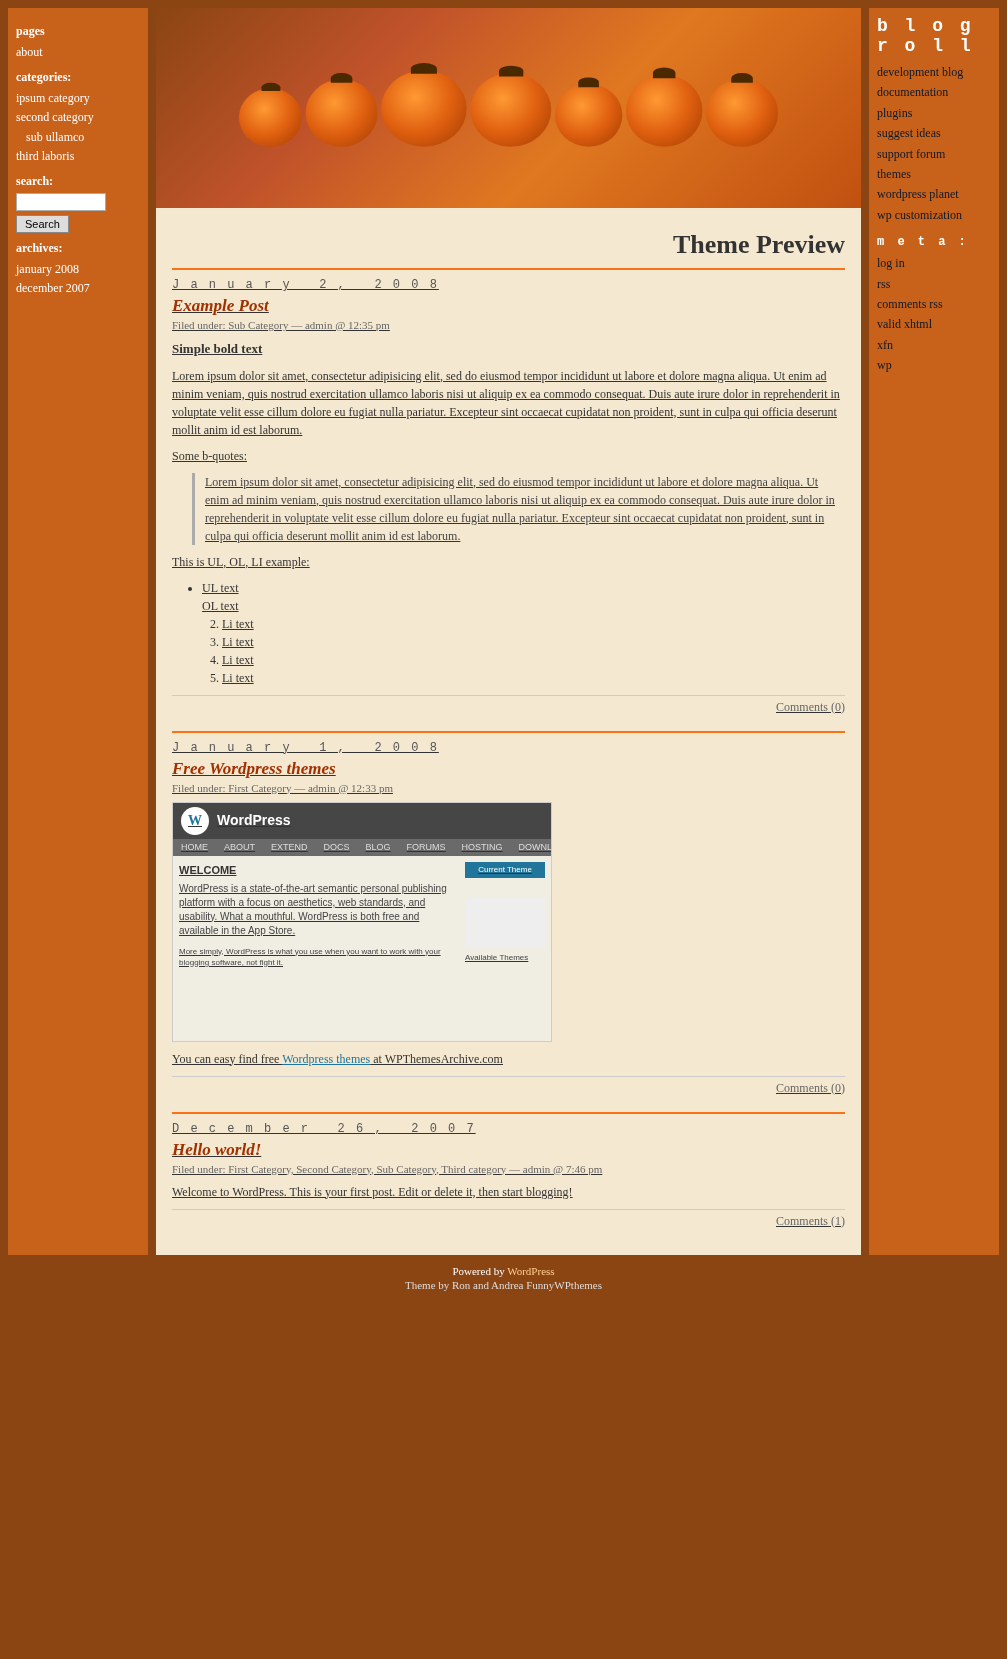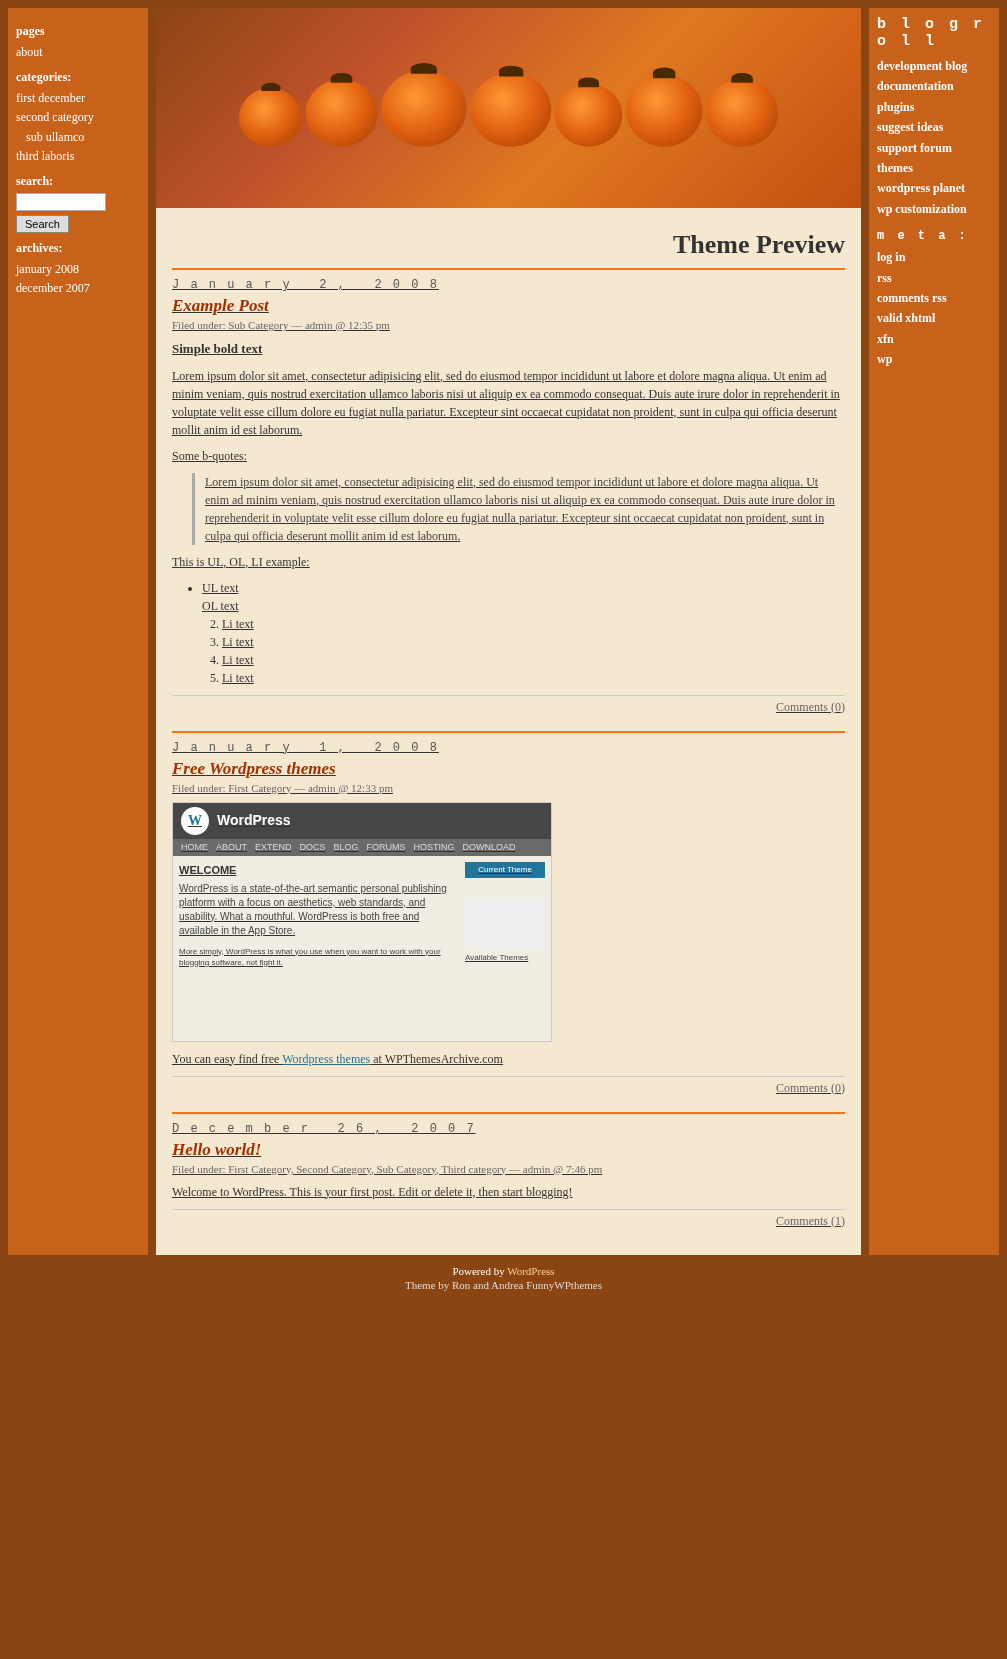--- a/index.html
+++ b/index.html
@@ -193,48 +193,47 @@
       width: 28px;
       height: 28px;
       display: flex;
       align-items: center;
       justify-content: center;
       font-weight: bold;
       font-size: 14px;
       color: #21759b;
     }
     .wp-title { color: #fff; font-size: 14px; font-weight: bold; font-family: sans-serif; }
-    .wp-nav { background: #6a6a6a; padding: 2px 8px; display: flex; gap: 8px; }
+    .wp-nav { background: #6a6a6a; padding: 2px 8px; display: flex; gap: 16px; }
     .wp-nav span { color: #ddd; font-size: 9px; font-family: sans-serif; }
     .wp-body { flex: 1; background: #f0ede3; padding: 6px; font-size: 9px; font-family: sans-serif; color: #333; }
     .wp-welcome { font-size: 11px; font-weight: bold; margin-bottom: 3px; }
     .link-text { color: #21759b; text-decoration: underline; cursor: pointer; }
 
     
     #blogroll {
       width: 130px;
       flex-shrink: 0;
       background-color: #c8621a;
       padding: 8px;
     }
     .blogroll-title {
-      font-size: 15px;
+      font-size: 18px;
       letter-spacing: 3px;
       color: #fff;
       font-weight: bold;
       margin-bottom: 6px;
       font-family: 'Courier New', monospace;
     }
     .blogroll-link {
       display: block;
-      color: #ffffff;
+      color: #0f172a;
       text-decoration: none;
       font-size: 12px;
       line-height: 1.7;
-      font-weight: bold;
     }
     .blogroll-section { margin-bottom: 10px; }
     .meta-title {
       font-size: 12px;
       letter-spacing: 3px;
       color: #fff;
       font-weight: bold;
       margin-bottom: 4px;
       font-family: 'Courier New', monospace;
     }
@@ -255,21 +254,21 @@
 <body>
 
 <div id="wrapper">
   <div id="main-layout">
 
     <div id="sidebar">
       <div class="sidebar-section-title">pages</div>
       <a class="sidebar-link" href="#">about</a>
 
       <div class="sidebar-section-title">categories:</div>
-      <a class="sidebar-link" href="#">first december</a>
+      <a class="sidebar-link" href="#">ipsum category</a>
       <a class="sidebar-link" href="#">second category</a>
       <a class="sidebar-link" style="margin-left:10px;" href="#">sub ullamco</a>
       <a class="sidebar-link" href="#">third laboris</a>
 
       <div id="search-section">
         <div class="sidebar-section-title">search:</div>
         <input id="search-input" type="text" value="" style="">
         <button id="search-button">Search</button>
       </div>
 

